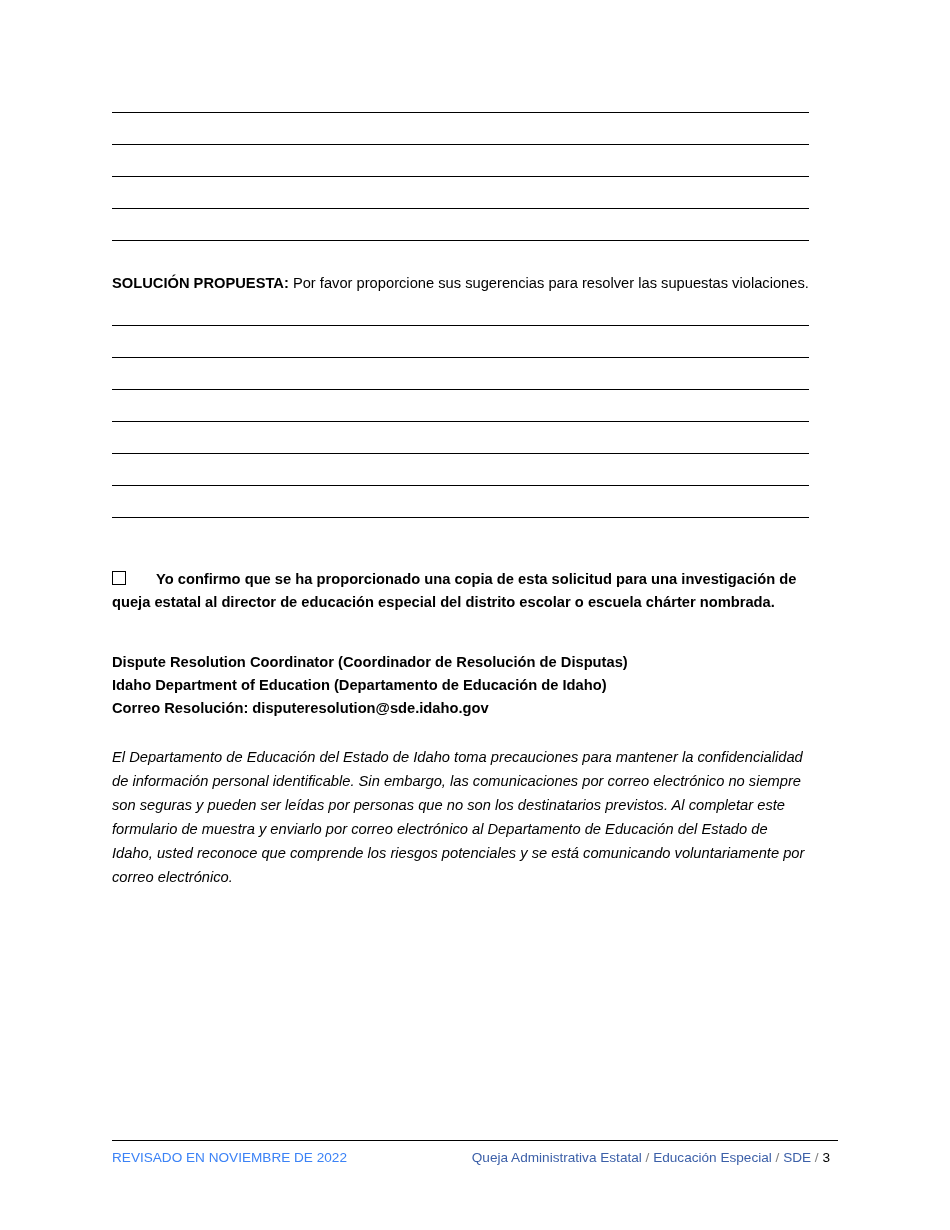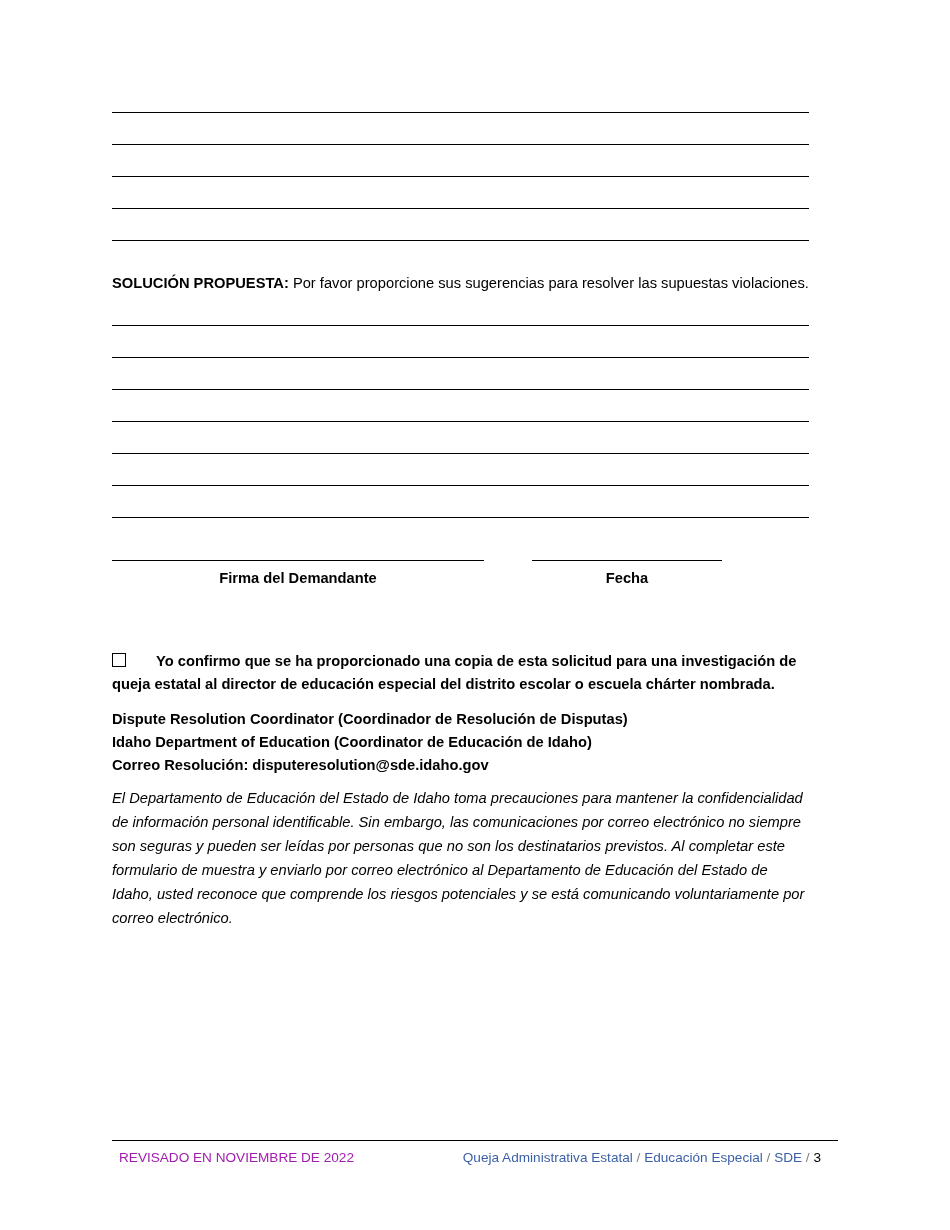--- a/index.html
+++ b/index.html
@@ -124,44 +124,44 @@
     width: 726px;
     margin-bottom: 9px;
   }
   .footer-row {
     position: relative;
     font-size: 13.6px;
     height: 20px;
   }
   .footer-left {
     position: absolute;
-    left: 7px;
+    left: 0;
     top: 0;
-    color: #a21caf;
+    color: #3b82f6;
   }
   .footer-right {
     position: absolute;
-    right: 17px;
+    right: 8px;
     top: 0;
     color: #3b5fa8;
     white-space: nowrap;
   }
   .footer-right .sep {
     color: #808080;
   }
   .footer-right .pg {
     color: #000;
   }
   .mt-solution { margin-top: 30px; }
   .mt-rules2 { margin-top: 30px; }
   .mt-sig { margin-top: 42px; }
   .mt-check { margin-top: 50px; }
   .mt-send { margin-top: 30px; }
-  .mt-addr { margin-top: 11px; }
-  .mt-notice { margin-top: 10px; }
+  .mt-addr { margin-top: 36px; }
+  .mt-notice { margin-top: 26px; }
 </style>
 </head>
 <body>
 
 <div class="page">
 
   <div class="content">
 
     <div class="rule-block">
       <div class="rule rule-full"></div>
@@ -178,35 +178,29 @@
     <div class="rule-block mt-rules2">
       <div class="rule rule-full"></div>
       <div class="rule rule-full"></div>
       <div class="rule rule-full"></div>
       <div class="rule rule-full"></div>
       <div class="rule rule-full"></div>
       <div class="rule rule-full"></div>
       <div class="rule rule-full"></div>
     </div>
 
-    <div class="sig-row mt-sig">
-      <div class="sig-line-1"></div>
-      <div class="sig-line-2"></div>
-      <div class="sig-label-1">Firma del Demandante</div>
-      <div class="sig-label-2">Fecha</div>
-    </div>
 
     <div class="checkbox-row mt-check">
       <span class="checkbox"></span><span class="confirm-text">Yo confirmo que se ha proporcionado una copia de esta solicitud para una investigación de queja estatal al director de educación especial del distrito escolar o escuela chárter nombrada.</span>
     </div>
 
 
     <div class="mt-addr">
       <div class="addr-line">Dispute Resolution Coordinator (Coordinador de Resolución de Disputas)</div>
-      <div class="addr-line">Idaho Department of Education (Coordinator de Educación de Idaho)</div>
+      <div class="addr-line">Idaho Department of Education (Departamento de Educación de Idaho)</div>
       <div class="addr-line">Correo Resolución: disputeresolution@sde.idaho.gov</div>
     </div>
 
     <div class="notice mt-notice">El Departamento de Educación del Estado de Idaho toma precauciones para mantener la confidencialidad de información personal identificable. Sin embargo, las comunicaciones por correo electrónico no siempre son seguras y pueden ser leídas por personas que no son los destinatarios previstos. Al completar este formulario de muestra y enviarlo por correo electrónico al Departamento de Educación del Estado de Idaho, usted reconoce que comprende los riesgos potenciales y se está comunicando voluntariamente por correo electrónico.</div>
 
   </div>
 
   <div class="footer">
     <div class="footer-rule"></div>
     <div class="footer-row">

